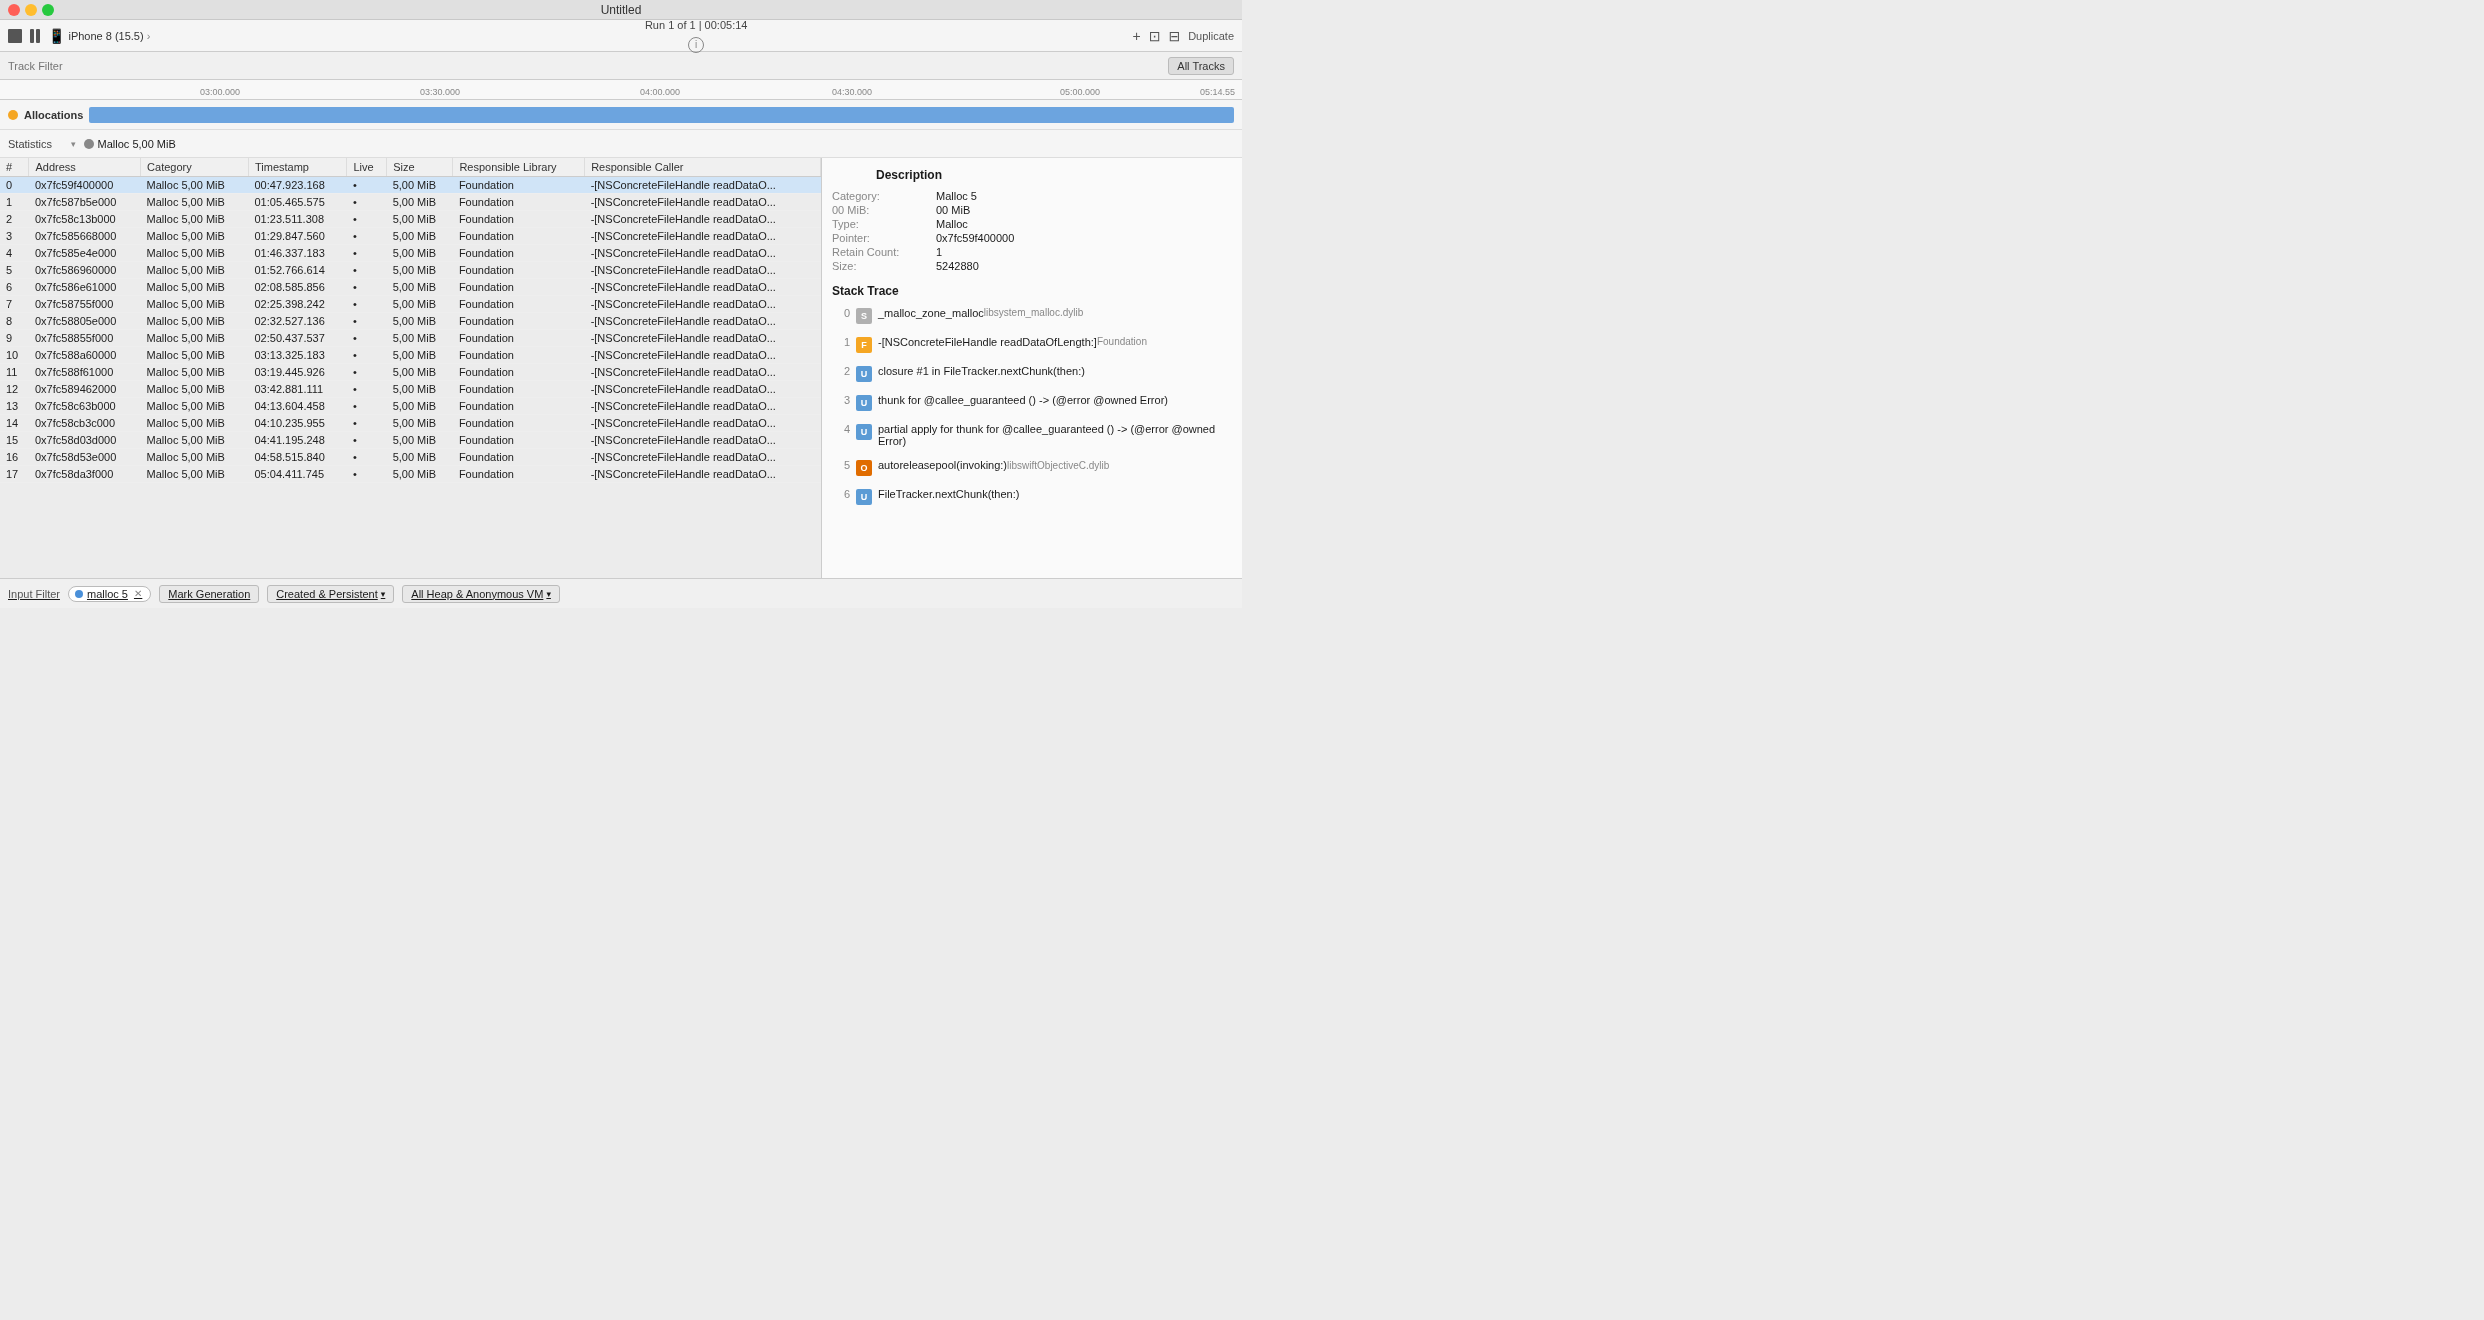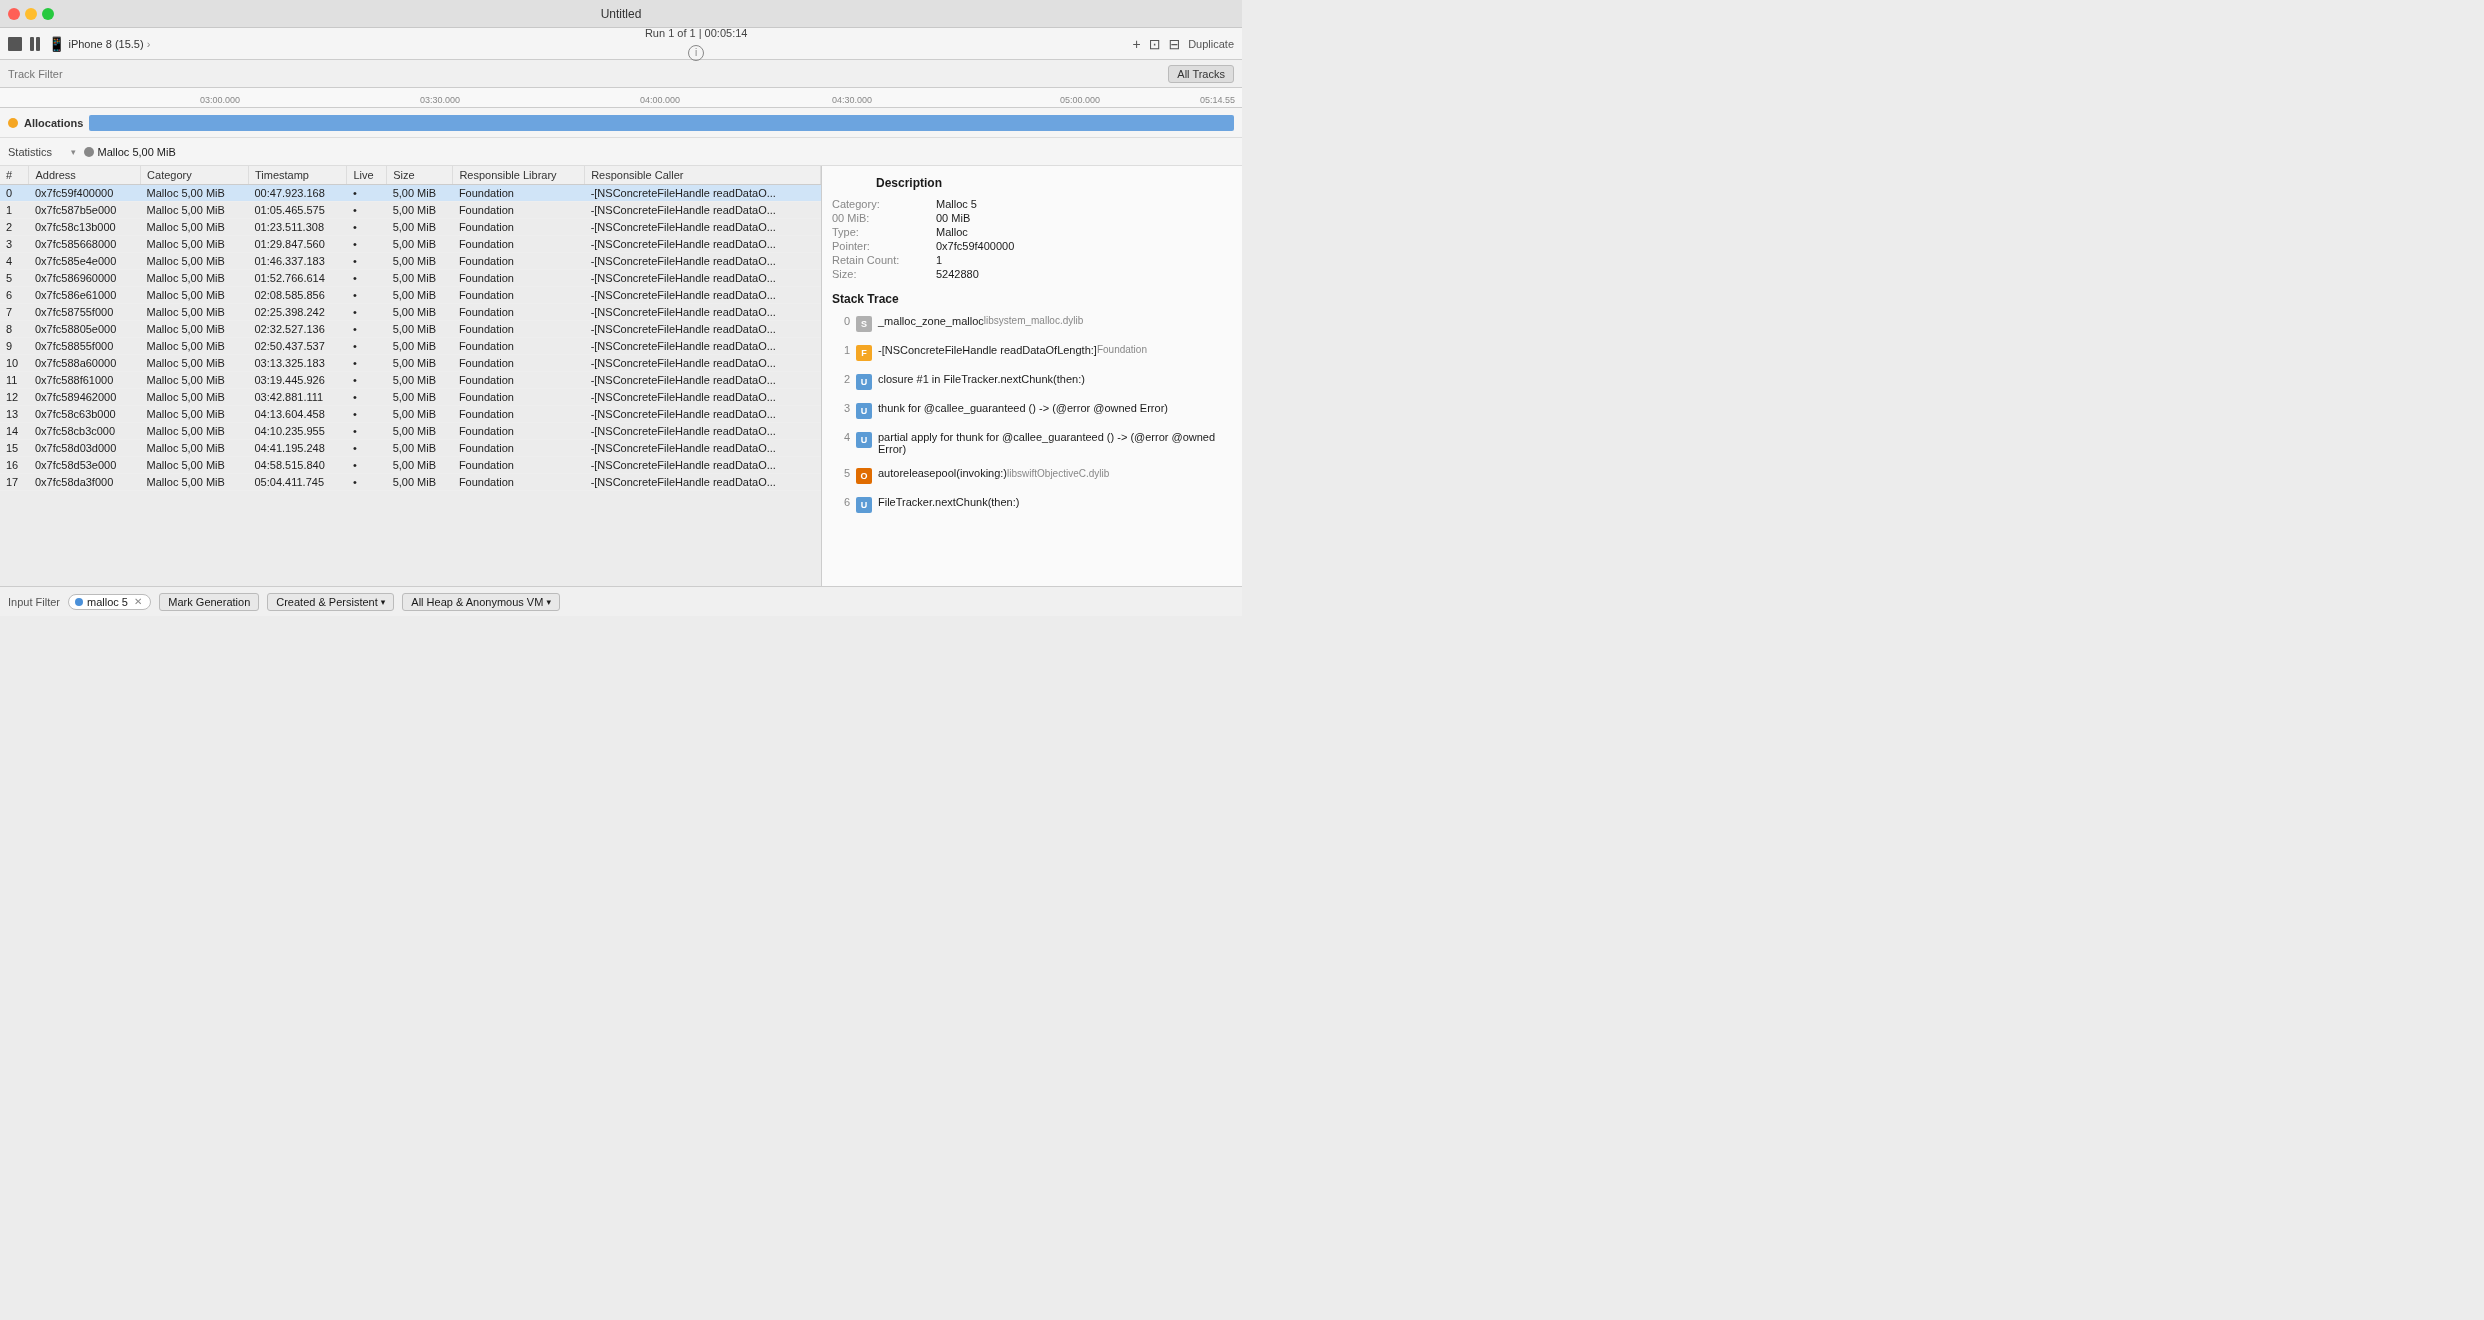--- a/index.html
+++ b/index.html
@@ -7,21 +7,21 @@
       font-family: -apple-system, BlinkMacSystemFont, "SF Pro Text", "Helvetica Neue", Arial, sans-serif;
       font-size: 11px;
       background: #ececec;
       color: #1a1a1a;
       overflow: hidden;
       width: 1242px;
       height: 660px;
     }
     .titlebar {
       background: #e0e0e0;
-      height: 28px;
+      height: 20px;
       display: flex;
       align-items: center;
       justify-content: center;
       border-bottom: 1px solid #c8c8c8;
       position: relative;
     }
     .titlebar-title {
       font-size: 12px;
       font-weight: 500;
       color: #333;
@@ -271,20 +271,21 @@
     .stack-fn { font-size: 11px; color: #1a1a1a; }
     .stack-lib { font-size: 10px; color: #888; }
     .bottom-bar {
       background: #f0f0f0;
       border-top: 1px solid #ccc;
       height: 30px;
       display: flex;
       align-items: center;
       padding: 0 8px;
       gap: 8px;
+      text-decoration: underline;
     }
     .input-filter-label {
       font-size: 11px; color: #555;
     }
     .filter-tag {
       background: #fff;
       border: 1px solid #bbb;
       border-radius: 10px;
       padding: 1px 8px 1px 6px;
       font-size: 11px;

